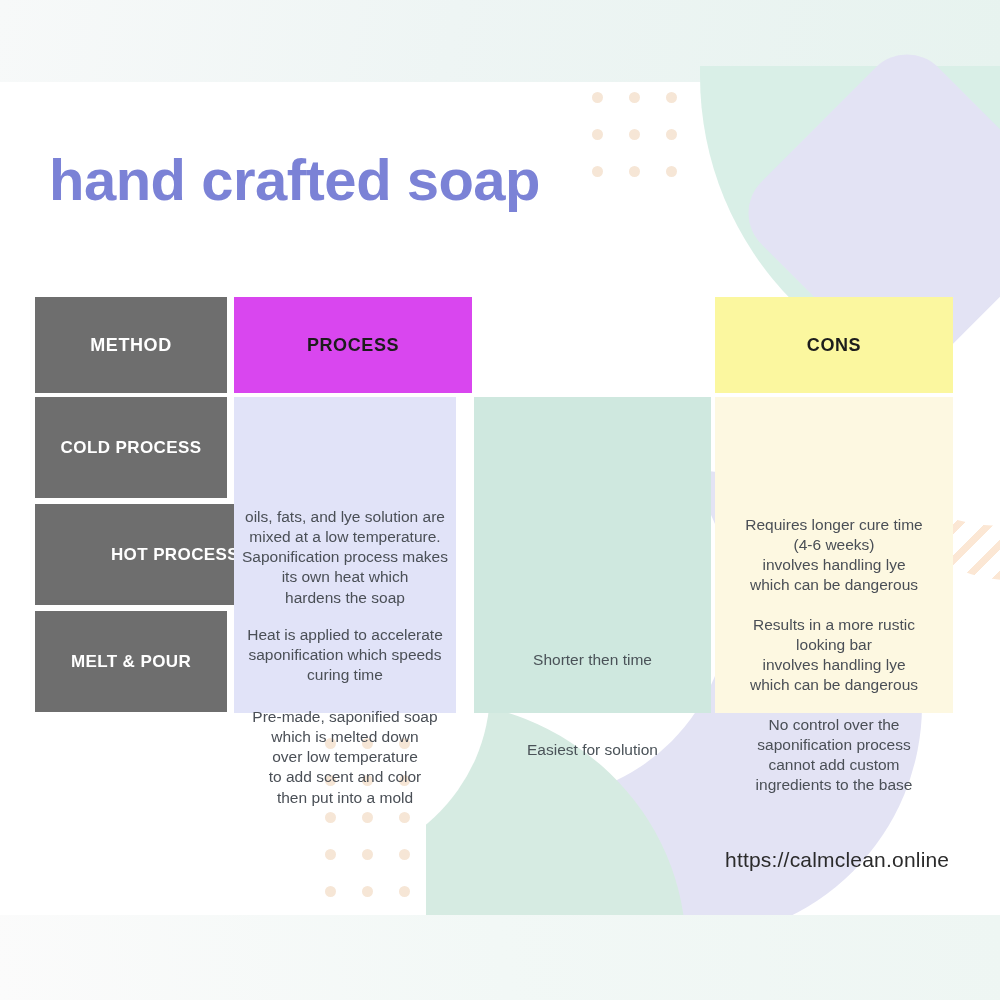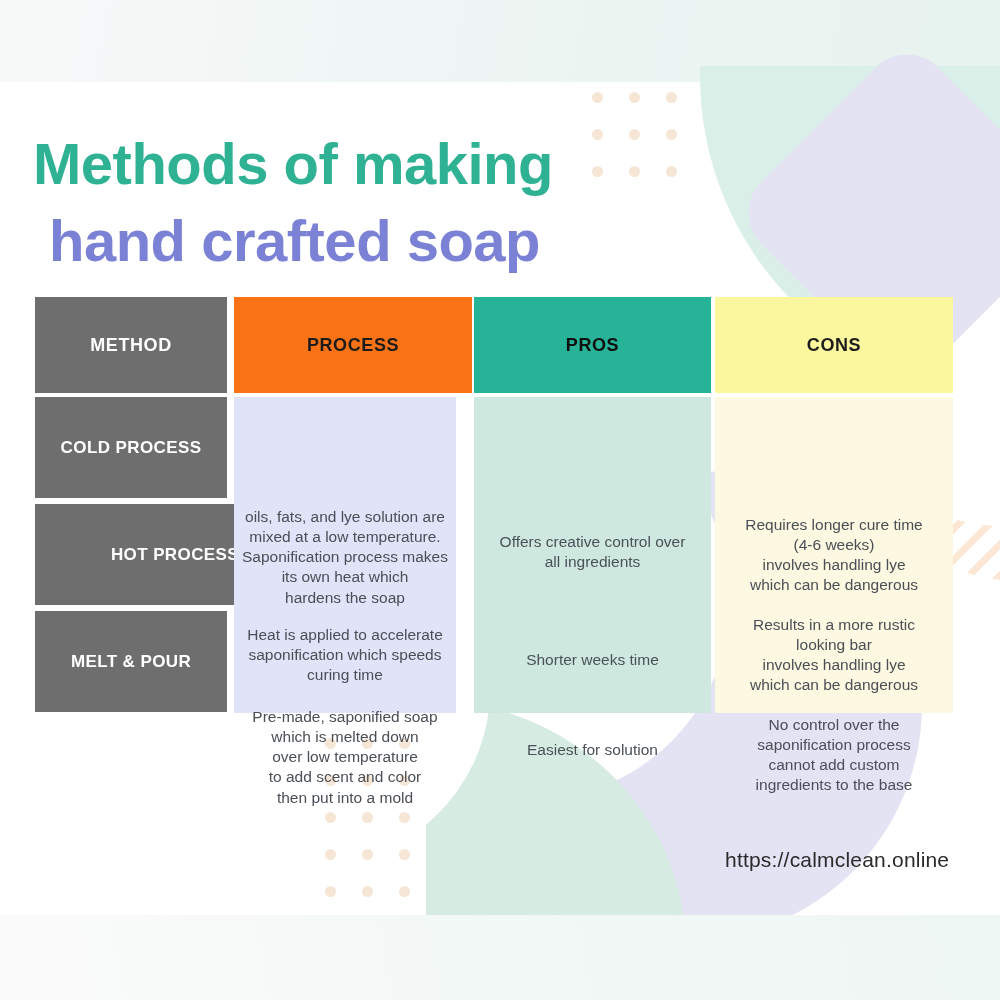--- a/index.html
+++ b/index.html
@@ -96,21 +96,21 @@
   .col-method{left:0;width:192px;}
   .col-process{left:199px;width:238px;}
   .col-pros{left:439px;width:237px;}
   .col-cons{left:680px;width:238px;}
 
   .hdr{
     height:96px;display:flex;align-items:center;justify-content:center;
     font-size:18px;font-weight:bold;letter-spacing:.6px;
   }
   .hdr-method{background:#6e6e6e;color:#ffffff;}
-  .hdr-process{background:#f97316;color:#1c1c1c;}
+  .hdr-process{background:#d946ef;color:#1c1c1c;}
   .hdr-pros{background:#27b397;color:#0f0f0f;}
   .hdr-cons{background:#fbf79f;color:#1c1c1c;}
 
   .body-process{position:absolute;top:100px;left:0;width:222px;height:316px;background:#e1e3f8;}
   .body-pros{position:absolute;top:100px;left:0;width:237px;height:316px;background:#cfe8df;}
   .body-cons{position:absolute;top:100px;left:0;width:238px;height:316px;background:#fdf8e1;}
 
   .mbox{
     position:absolute;left:0;width:192px;height:101px;background:#6e6e6e;
     display:flex;align-items:center;justify-content:center;
@@ -189,21 +189,20 @@
       <div class="dot" style="left: 399px; top: 849px; background: rgb(246, 230, 214);"></div>
       <div class="dot" style="left: 325px; top: 886px; background: rgb(246, 230, 214);"></div>
       <div class="dot" style="left: 362px; top: 886px; background: rgb(246, 230, 214);"></div>
       <div class="dot" style="left: 399px; top: 886px; background: rgb(246, 230, 214);"></div>
     </div>
 
   <div class="band-bottom"></div>
 </div>
 
 <div class="title-wrap">
-  <div class="title-1">Methods of making</div>
   <div class="title-2">hand crafted soap</div>
 </div>
 
 <div class="table">
 
   <div class="col col-method">
     <div class="hdr hdr-method">METHOD</div>
     <div class="mbox r1">COLD PROCESS</div>
     <div class="mbox r2">HOT PROCESS</div>
     <div class="mbox r3">MELT &amp; POUR</div>
@@ -222,25 +221,22 @@
 curing time</div>
       <div class="cell p3">Pre-made, saponified soap
 which is melted down
 over low temperature
 to add scent and color
 then put into a mold</div>
     </div>
   </div>
 
   <div class="col col-pros">
-    <div class="hdr hdr-pros">PROS</div>
     <div class="body-pros">
-      <div class="cell cell-pros s1">Offers creative control over
-all ingredients</div>
-      <div class="cell cell-pros s2">Shorter weeks time</div>
+      <div class="cell cell-pros s2">Shorter then time</div>
       <div class="cell cell-pros s3">Easiest for solution</div>
     </div>
   </div>
 
   <div class="col col-cons">
     <div class="hdr hdr-cons">CONS</div>
     <div class="body-cons">
       <div class="cell cell-cons c1">Requires longer cure time
 (4-6 weeks)
 involves handling lye

